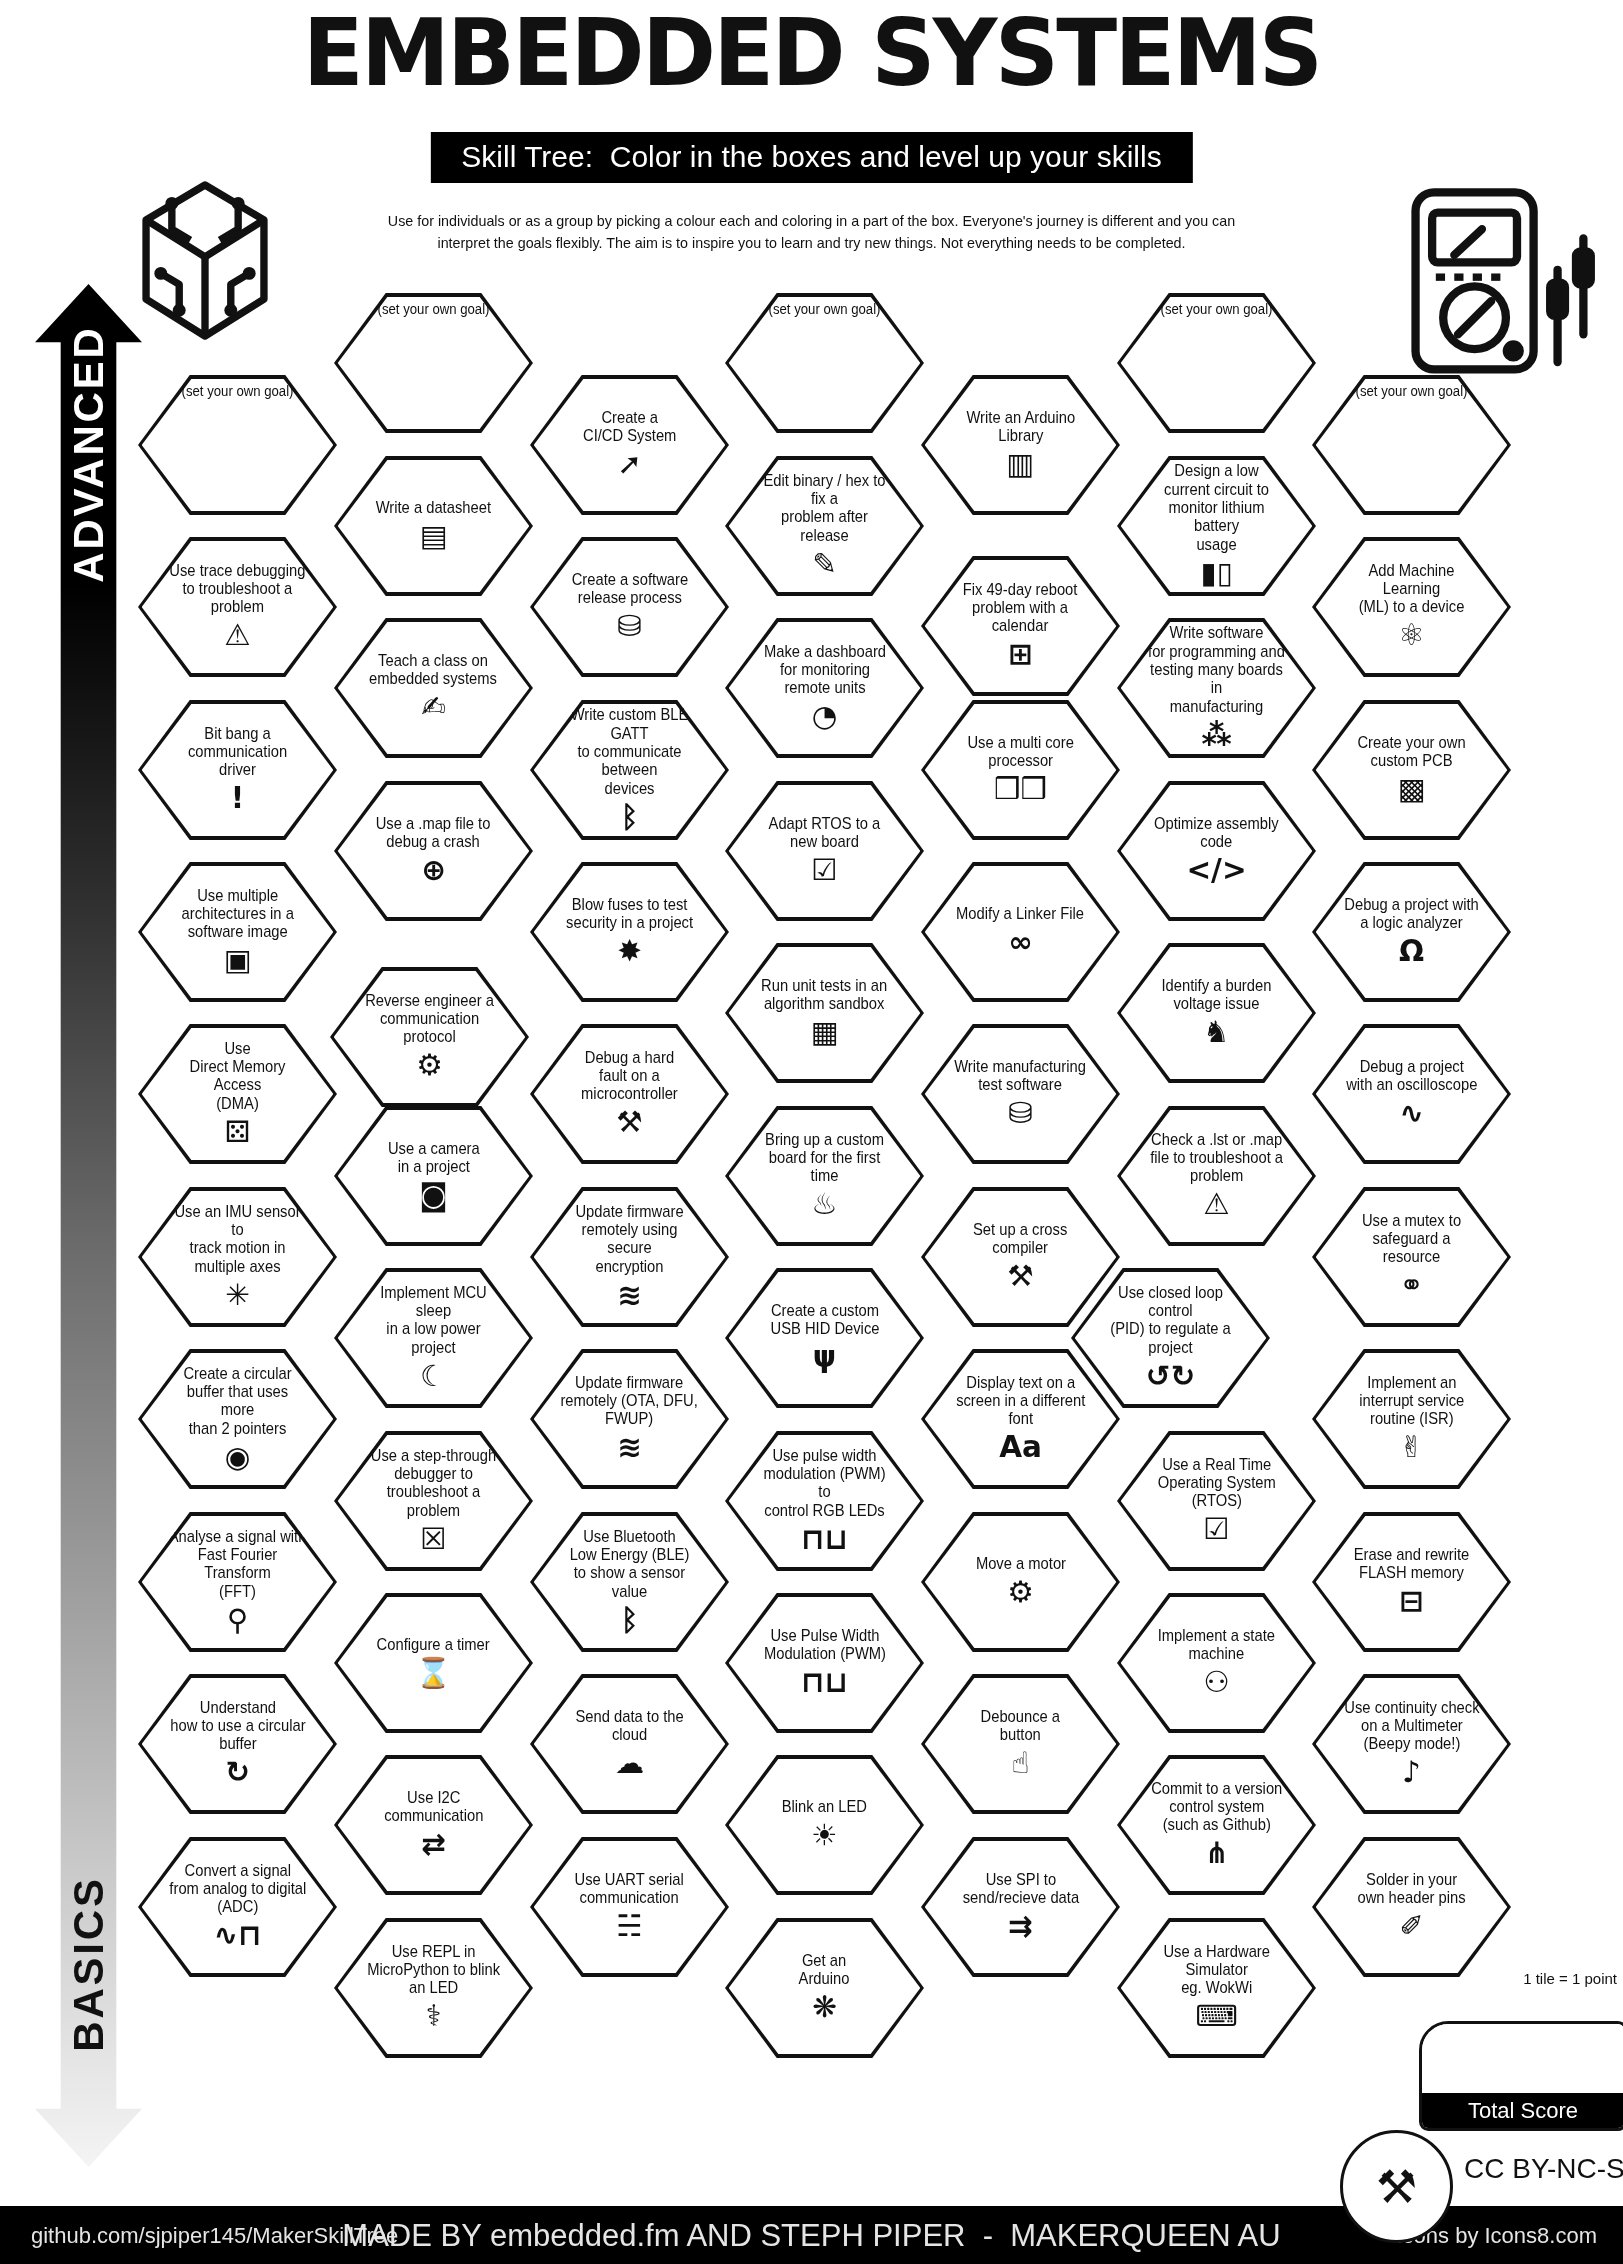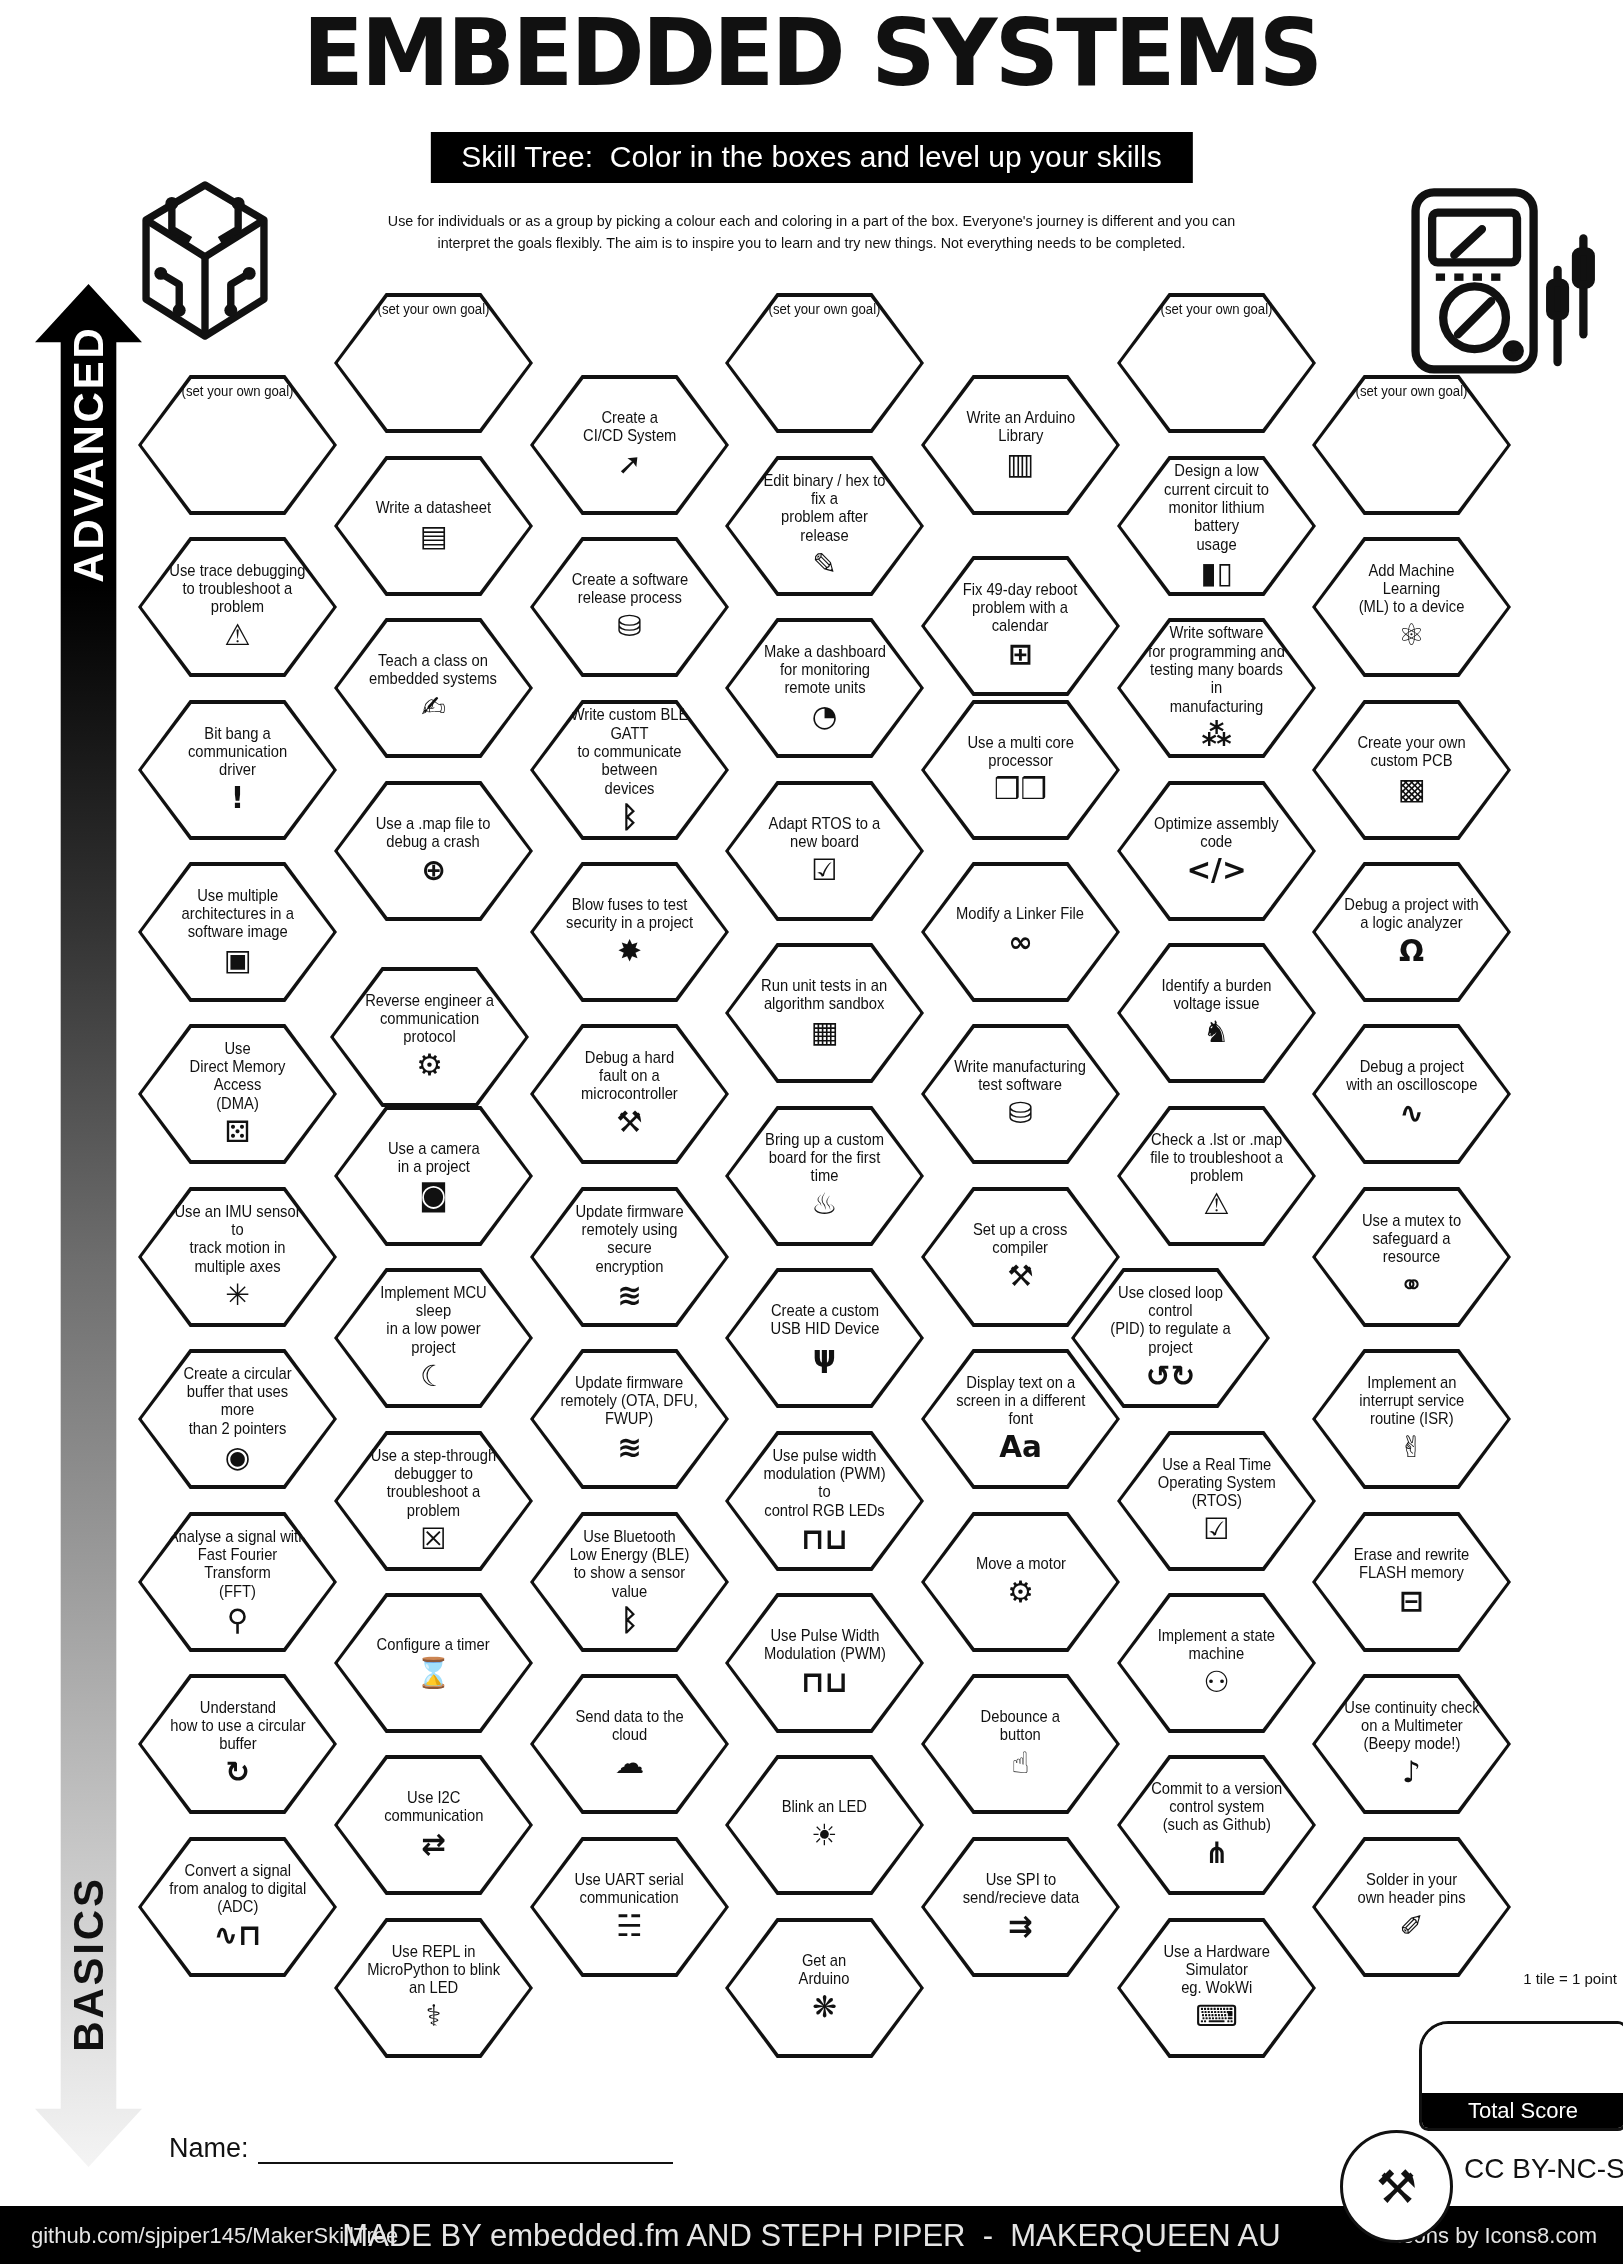--- a/index.html
+++ b/index.html
@@ -720,24 +720,20 @@
         <div class="in"></div>
         <div class="content">
           <span class="hex-label">Solder in your
 own header pins</span>
           <span class="hex-icon">✐</span>
         </div>
       </div>
     </div>
 
 
-  <div class="name-row">
-    <span>Name:</span>
-    <span class="name-line"></span>
-  </div>
 
   <div class="tile-note">1 tile = 1 point</div>
   <div class="score-box">
     <div class="score-space"></div>
     <div class="score-bar">Total Score</div>
   </div>
 
   <div class="cc-badge">
     <span class="b1">⚒</span>
   </div>

